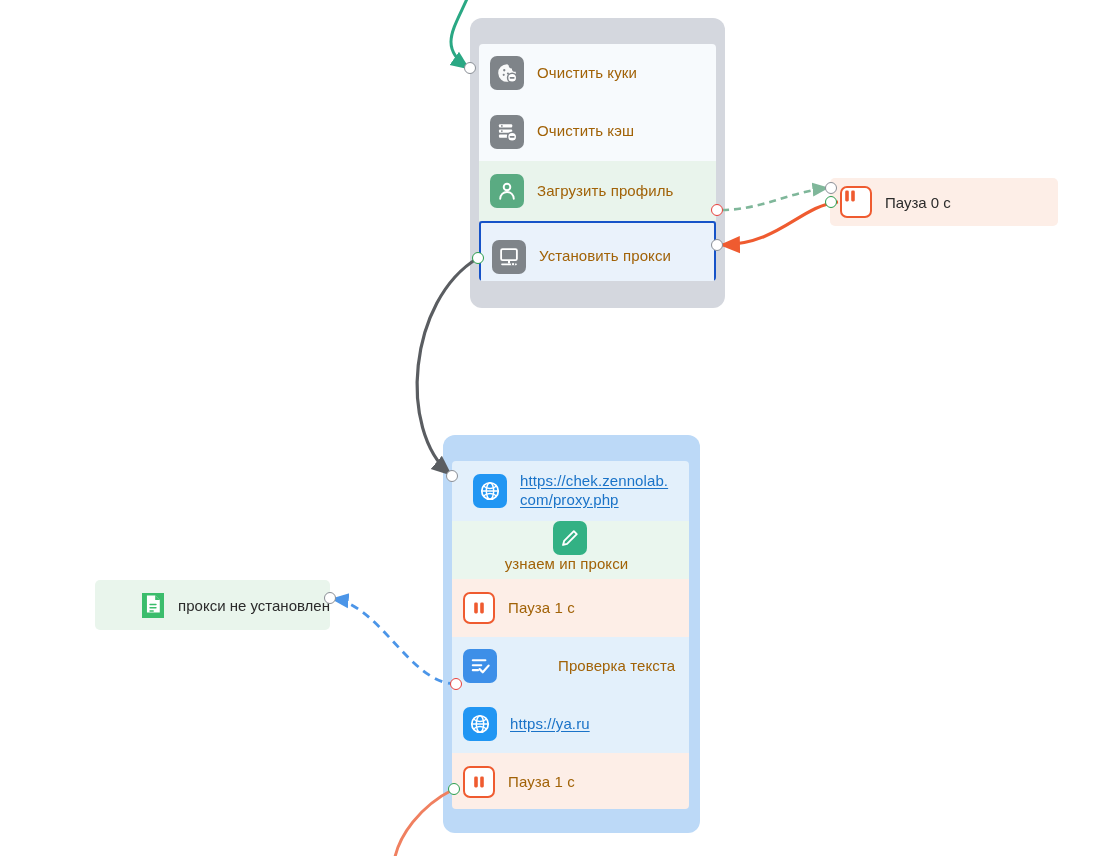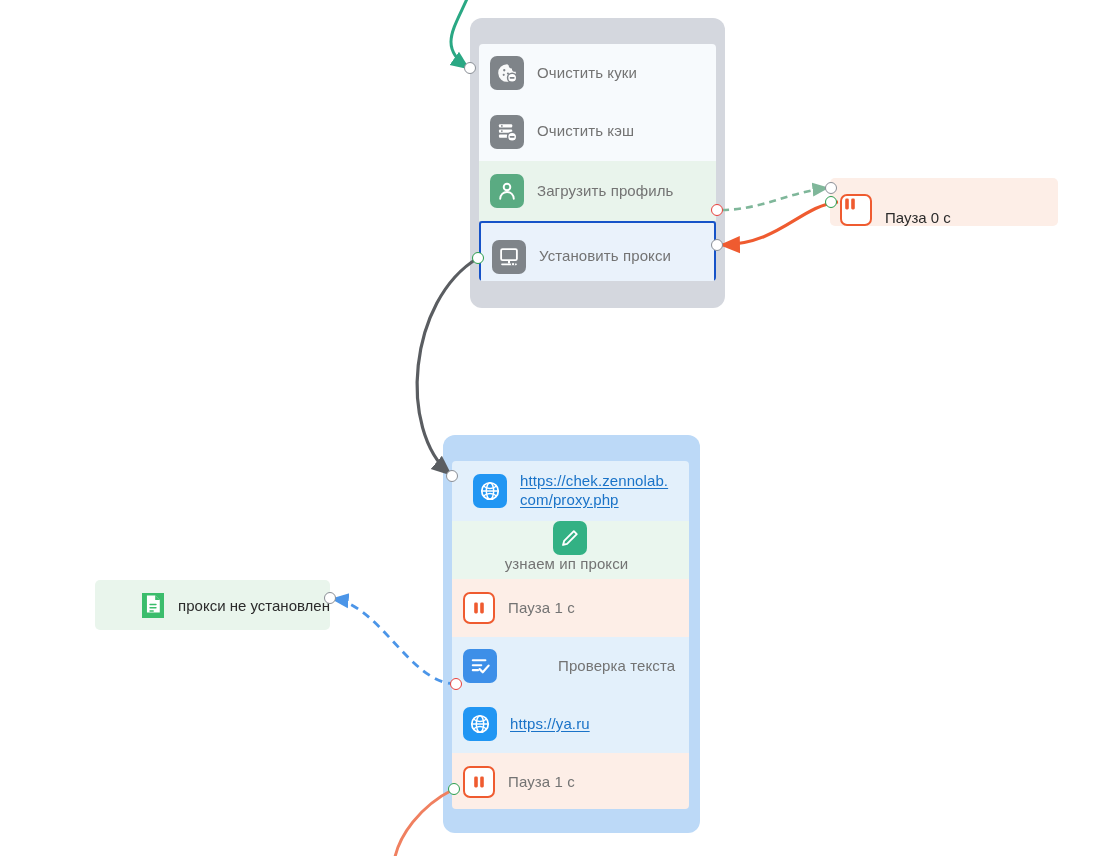--- a/index.html
+++ b/index.html
@@ -68,21 +68,21 @@
     align-items: center;
     justify-content: center;
     margin-left: 11px;
     margin-right: 13px;
   }
   .row .icon svg { display: block; }
   .row .label {
     font-size: 15px;
     line-height: 1.25;
     letter-spacing: 0.1px;
-    color: #737373;
+    color: #a16207;
     padding-right: 8px;
   }
   .row .label.link {
     color: #1a73c8;
     text-decoration: underline;
     text-underline-offset: 2px;
   }
 
   
   .bg-white   { background: #f7fafd; }
@@ -115,21 +115,21 @@
   }
 
   
   .float-node {
     position: absolute;
     border-radius: 5px;
     display: flex;
     align-items: center;
     z-index: 3;
   }
-  .float-node.orange { background: #fdeee7; align-items: flex-end; }
+  .float-node.orange { background: #fdeee7; }
   .float-node.mint   { background: #e9f5ec; justify-content: flex-end; }
 
   
   .port {
     position: absolute;
     width: 12px;
     height: 12px;
     border-radius: 50%;
     background: #ffffff;
     box-sizing: border-box;

